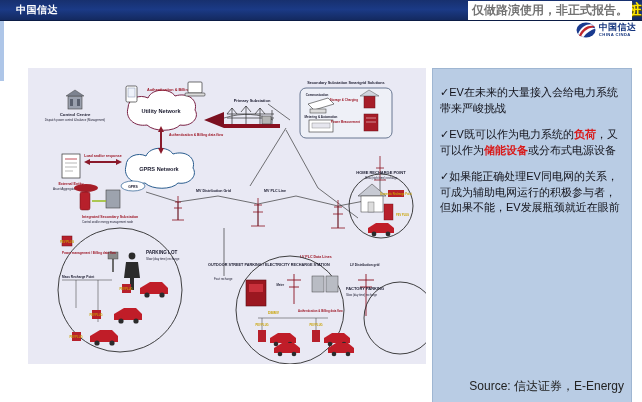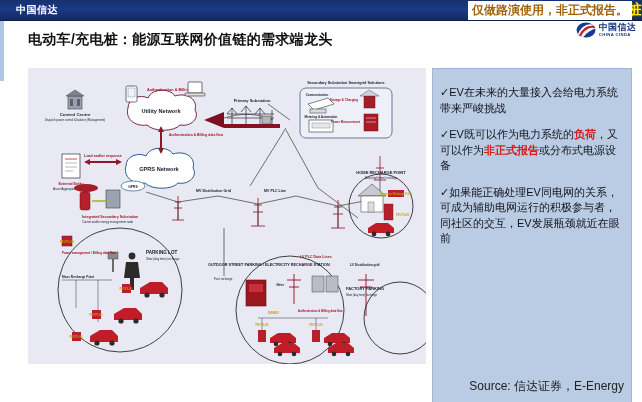--- a/index.html
+++ b/index.html
@@ -24,21 +24,21 @@
     position:absolute;left:16px;top:3px;
     color:#ffffff;font-size:10px;font-weight:bold;letter-spacing:.5px;
   }
   .hdr-center{
     position:absolute;left:0;top:1px;width:642px;text-align:right;
     color:#ffe600;font-size:14px;font-weight:bold;letter-spacing:.5px;
     text-shadow:1px 1px 0 #5a4d00;
   }
   .hdr-right{
     position:absolute;right:10px;top:1px;
-    color:#a16207;font-size:12px;font-weight:bold;
+    color:#737373;font-size:12px;font-weight:bold;
     background:#ffffff;padding:1px 4px;
   }
   .left-edge{
     position:absolute;left:0;top:21px;width:4px;height:60px;
     background:#aec6e8;
   }
 
   
   .logo{
     position:absolute;right:6px;top:22px;
@@ -105,21 +105,20 @@
       <path d="M4 24 C12 6 26 2 37 6 C27 8 16 14 9 27 Z" fill="#ffffff"></path>
       <path d="M6 27 C14 10 27 5 38 9 C28 12 18 18 11 29 Z" fill="#c1272d"></path>
       <path d="M10 29 C18 14 30 9 39 13 C30 16 21 21 15 30 Z" fill="#ffffff"></path>
     </svg>
     <span class="logo-txt">
       <span class="logo-cn">中国信达</span>
       <span class="logo-en">CHINA CINDA</span>
     </span>
   </div>
 
-  <div class="title">电动车/充电桩：能源互联网价值链的需求端龙头</div>
 
   <div class="diagram">
     <svg width="398" height="296" viewBox="0 0 398 296">
 
       <g stroke="#3a3a3a" fill="none" stroke-width="0.7">
         <path d="M196 50 C215 44 232 46 245 52"></path>
         <path d="M258 60 L222 118"></path>
         <path d="M258 62 L290 120 L330 150"></path>
         <path d="M118 124 L150 134 L190 128 L230 136 L268 128 L310 138 L352 130"></path>
         <path d="M150 134 L150 152"></path>
@@ -368,22 +367,22 @@
       </g>
 
     </svg>
   </div>
 
   <div class="panel">
     <div class="bullet">
       <span class="ck">✓</span><span>EV在未来的大量接入会给电力系统带来严峻挑战</span>
     </div>
     <div class="bullet">
-      <span class="ck">✓</span><span>EV既可以作为电力系统的</span><span class="hl">负荷</span><span>，又可以作为</span><span class="hl">非正式报告</span><span>或分布式电源设备</span>
+      <span class="ck">✓</span><span>EV既可以作为电力系统的</span><span class="hl">负荷</span><span>，又可以作为</span><span class="hl">储能设备</span><span>或分布式电源设备</span>
     </div>
     <div class="bullet">
-      <span class="ck">✓</span><span>如果能正确处理EV同电网的关系，可成为辅助电网运行的积极参与者，同社区的交互，EV发展瓶颈就近在眼前</span>
+      <span class="ck">✓</span><span>如果能正确处理EV同电网的关系，可成为辅助电网运行的积极参与者，但如果不能，EV发展瓶颈就近在眼前</span>
     </div>
   </div>
 
   <div class="source">Source: 信达证券，E-Energy</div>
 
 </div>
 
 </body></html>

